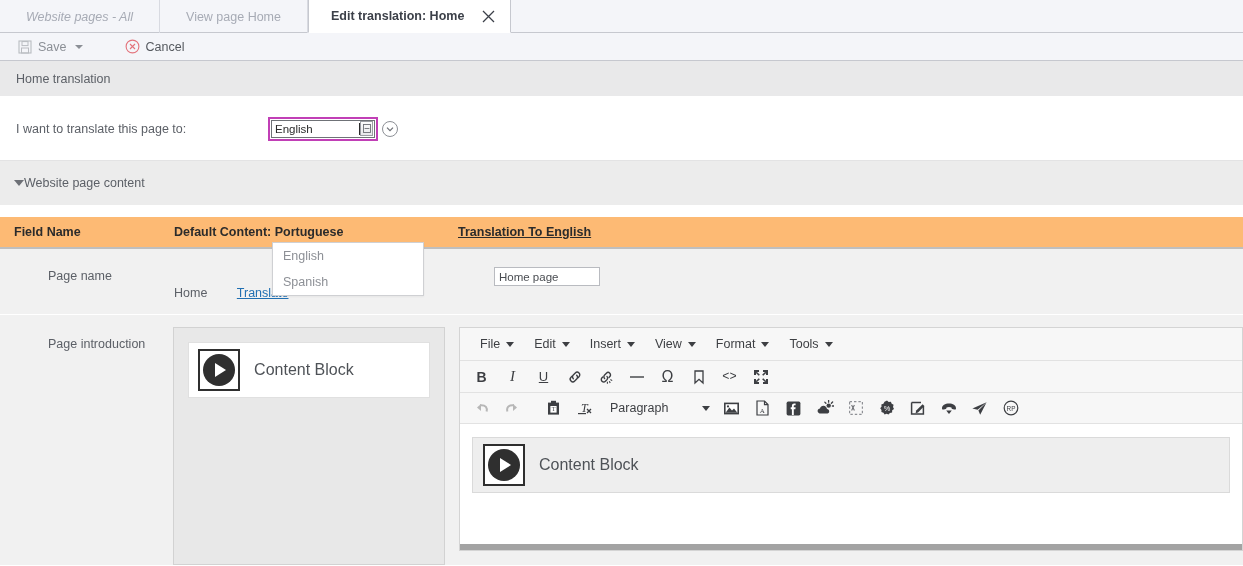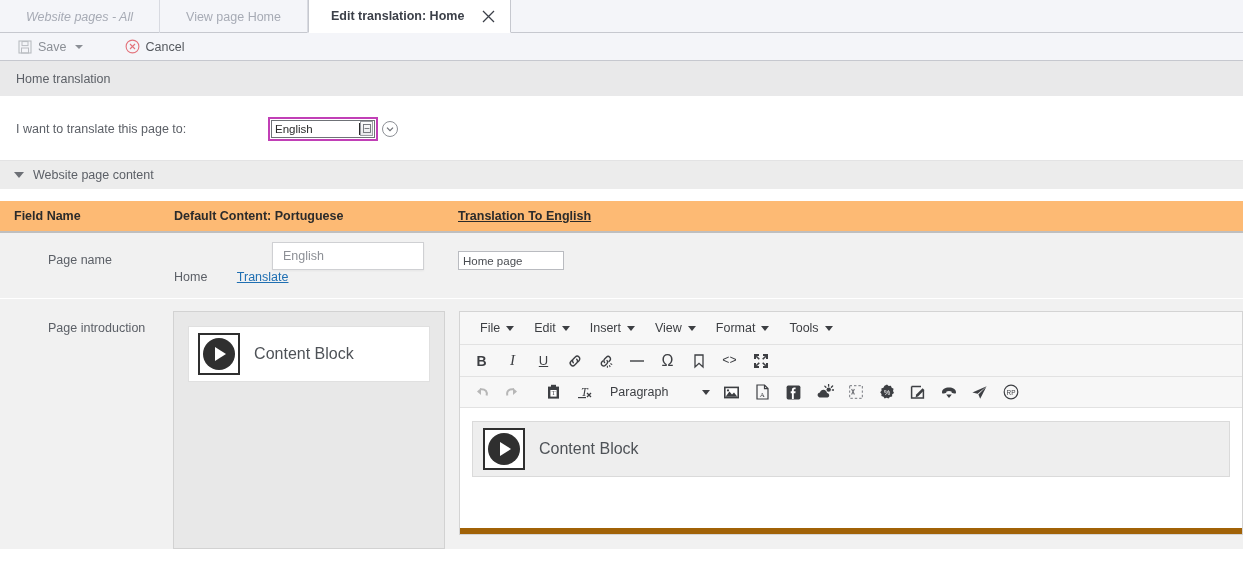--- a/index.html
+++ b/index.html
@@ -164,24 +164,23 @@
   .dd-item {
     font-size: 12.5px;
     color: #8d9096;
     padding: 6px 10px;
     cursor: pointer;
   }
 
   
   .accordion {
     background: #ececec;
-    height: 28px;
+    height: 44px;
     display: flex; align-items: center;
     padding-left: 14px;
-    gap: 9px;
     font-size: 12.5px;
     color: #5c6067;
     cursor: pointer;
     user-select:none;
   }
   .tri-dn {
     width:0;height:0;
     border-left:5px solid transparent;
     border-right:5px solid transparent;
     border-top:6px solid #6d7076;
@@ -220,20 +219,21 @@
 
   .text-input {
     width: 106px; height: 19px;
     border: 1px solid #b9bbc0;
     background: #fff;
     font-size: 11.5px;
     color: #4a4d52;
     padding: 0 4px;
     font-family: "Liberation Sans", sans-serif;
     line-height: 17px;
+    margin-left: 36px;
   }
 
   
   .cb-panel {
     background: #e8e8e8;
     border: 1px solid #d2d2d2;
     width: 272px;
     min-height: 238px;
     padding: 14px;
   }
@@ -262,21 +262,21 @@
     border-top:7px solid transparent;
     border-bottom:7px solid transparent;
     border-left:11px solid #ffffff;
     margin-left: 3px;
   }
   .cb-title { font-size: 16px; color: #4e5257; }
 
   
   .editor {
     border: 1px solid #d4d4d4;
-    background: #a16207;
+    background: #a3a3a3;
     margin-left: 4px;
     width: 784px;
     min-height: 224px;
   }
   .menubar {
     height: 33px;
     background: #f7f7f7;
     border-bottom: 1px solid #e2e2e2;
     display: flex; align-items: center;
     padding-left: 10px;
@@ -408,20 +408,21 @@
       </div>
       <span class="combo-dd">
         <svg width="10" height="10" viewBox="0 0 10 10">
           <path d="M2 3.6 L5 6.6 L8 3.6" stroke="#6d7076" stroke-width="1.2" fill="none"></path>
         </svg>
       </span>
     </div>
 
     <div class="dropdown">
       <div class="dd-item">English</div>
+      <div class="dd-item">Spanish</div>
     </div>
   </div>
 
   <div class="accordion">
     <span class="tri-dn"></span>
     <span>Website page content</span>
   </div>
   <div class="gap-white"></div>
 
   <div class="thead">

